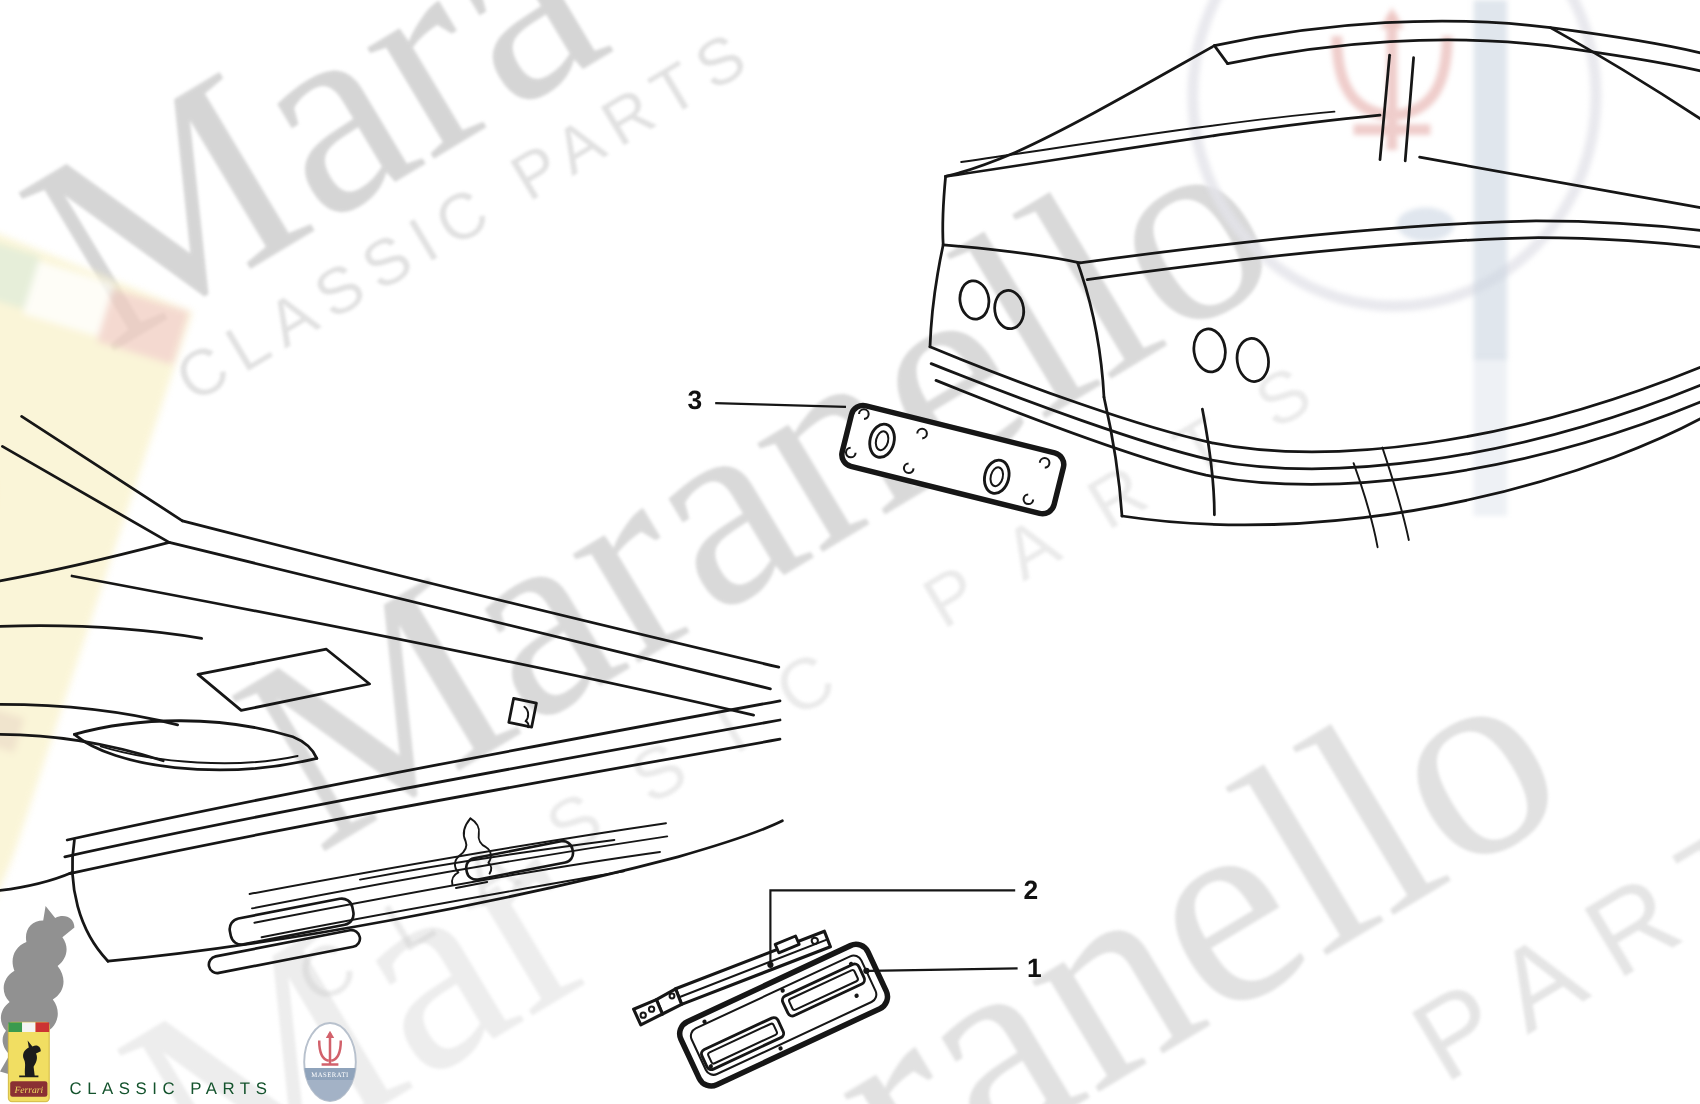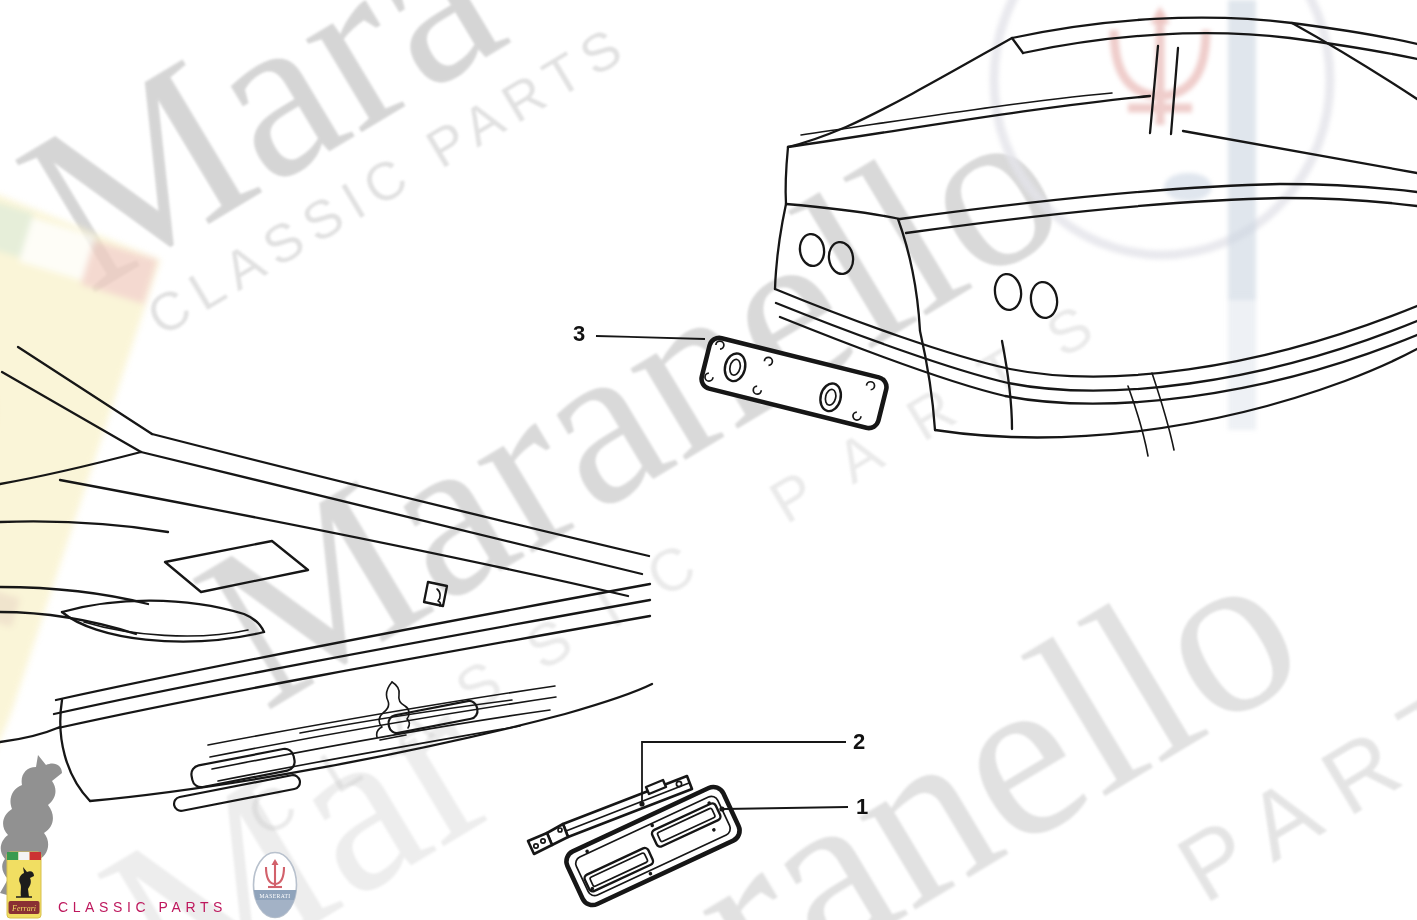--- a/index.html
+++ b/index.html
@@ -38,21 +38,21 @@
   #callout-2{left:846px;top:729px;}
   #callout-1{left:849px;top:794px;}
   
   .footer-brand{
     position:absolute;left:53px;top:855px;
     font-family:"Liberation Serif","DejaVu Serif",serif;
     font-size:45px;color:#75796d;letter-spacing:1px;
   }
   .footer-tagline{
     position:absolute;left:58px;top:899px;
-    font-size:14px;color:#be185d;letter-spacing:4.6px;
+    font-size:14px;color:#14532d;letter-spacing:4.6px;
   }
   .badge{position:absolute;}
   #ferrari-badge{left:6px;top:851px;}
   #maserati-badge{left:251px;top:851px;}
 </style>
 </head>
 <body>
 
 <div class="stage">
 

